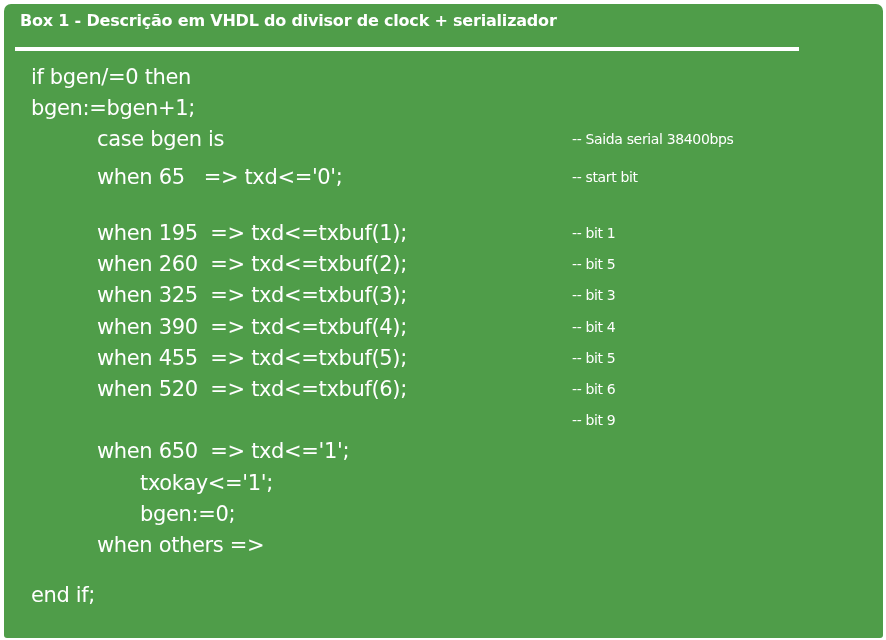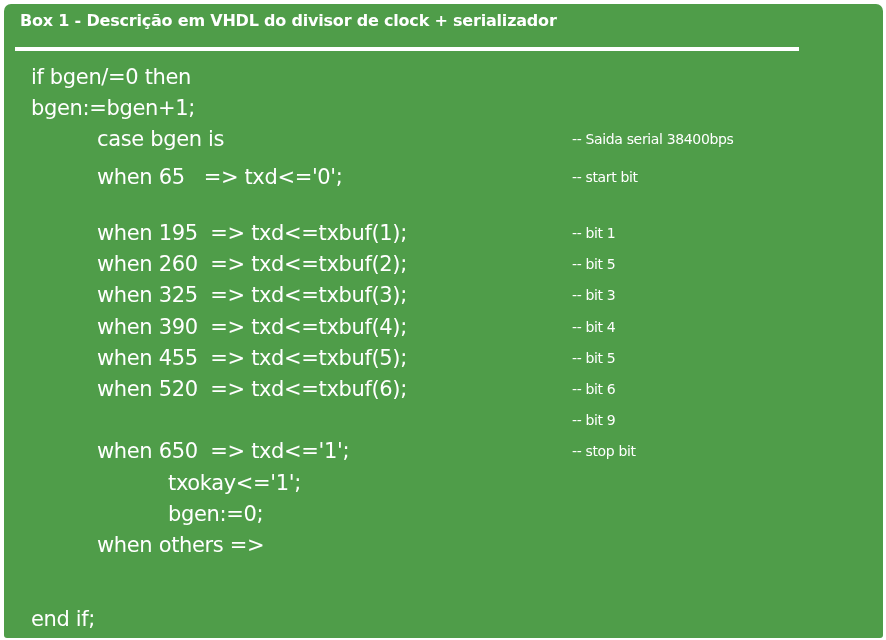--- a/index.html
+++ b/index.html
@@ -79,21 +79,21 @@
     font-weight: normal;
     font-size: 21px;
     line-height: 31.2px;
     white-space: pre;
     letter-spacing: -0.35px;
   }
 
   
   .ind-0 { left: 27px; }
   .ind-1 { left: 93px; }
-  .ind-2 { left: 164px; }
+  .ind-2 { left: 136px; }
 
   .comment-text {
     position: absolute;
     top: 0;
     left: 568px;
     color: #ffffff;
     font-family: "DejaVu Sans", sans-serif;
     font-weight: normal;
     font-size: 14px;
     line-height: 31.2px;
@@ -116,20 +116,20 @@
       <div class="code-line" style="top: 37.2px;"><span class="code-text ind-0">bgen:=bgen+1;</span></div>
       <div class="code-line" style="top: 68.4px;"><span class="code-text ind-1">case bgen is</span><span class="comment-text">-- Saida serial 38400bps</span></div>
       <div class="code-line" style="top: 106px; padding-left: 32px;"><span class="code-text ind-1">when 65   =&gt; txd&lt;='0';</span><span class="comment-text">-- start bit</span></div>
       <div class="code-line" style="top: 162px;"><span class="code-text ind-1">when 195  =&gt; txd&lt;=txbuf(1);</span><span class="comment-text">-- bit 1</span></div>
       <div class="code-line" style="top: 193.2px;"><span class="code-text ind-1">when 260  =&gt; txd&lt;=txbuf(2);</span><span class="comment-text">-- bit 5</span></div>
       <div class="code-line" style="top: 224.4px; padding-left: 24px;"><span class="code-text ind-1">when 325  =&gt; txd&lt;=txbuf(3);</span><span class="comment-text">-- bit 3</span></div>
       <div class="code-line" style="top: 255.6px;"><span class="code-text ind-1">when 390  =&gt; txd&lt;=txbuf(4);</span><span class="comment-text">-- bit 4</span></div>
       <div class="code-line" style="top: 286.8px;"><span class="code-text ind-1">when 455  =&gt; txd&lt;=txbuf(5);</span><span class="comment-text">-- bit 5</span></div>
       <div class="code-line" style="top: 318px;"><span class="code-text ind-1">when 520  =&gt; txd&lt;=txbuf(6);</span><span class="comment-text">-- bit 6</span></div>
       <div class="code-line" style="top: 349.2px;"><span class="comment-text">-- bit 9</span></div>
-      <div class="code-line" style="top: 380.4px;"><span class="code-text ind-1">when 650  =&gt; txd&lt;='1';</span><span class="comment-text">-- stop bit</span></div>
+      <div class="code-line" style="top: 380.4px;"><span class="code-text ind-1">when 650  =&gt; txd&lt;='1';</span></div>
       <div class="code-line" style="top: 411.6px;"><span class="code-text ind-2">txokay&lt;='1';</span></div>
       <div class="code-line" style="top: 442.8px;"><span class="code-text ind-2">bgen:=0;</span></div>
       <div class="code-line" style="top: 474px;"><span class="code-text ind-1">when others =&gt;</span></div>
-      <div class="code-line" style="top: 548px;"><span class="code-text ind-0">end if;</span></div>
+      <div class="code-line" style="top: 524px;"><span class="code-text ind-0">end if;</span></div>
     </div>
 
 </div>
 
 </body></html>

